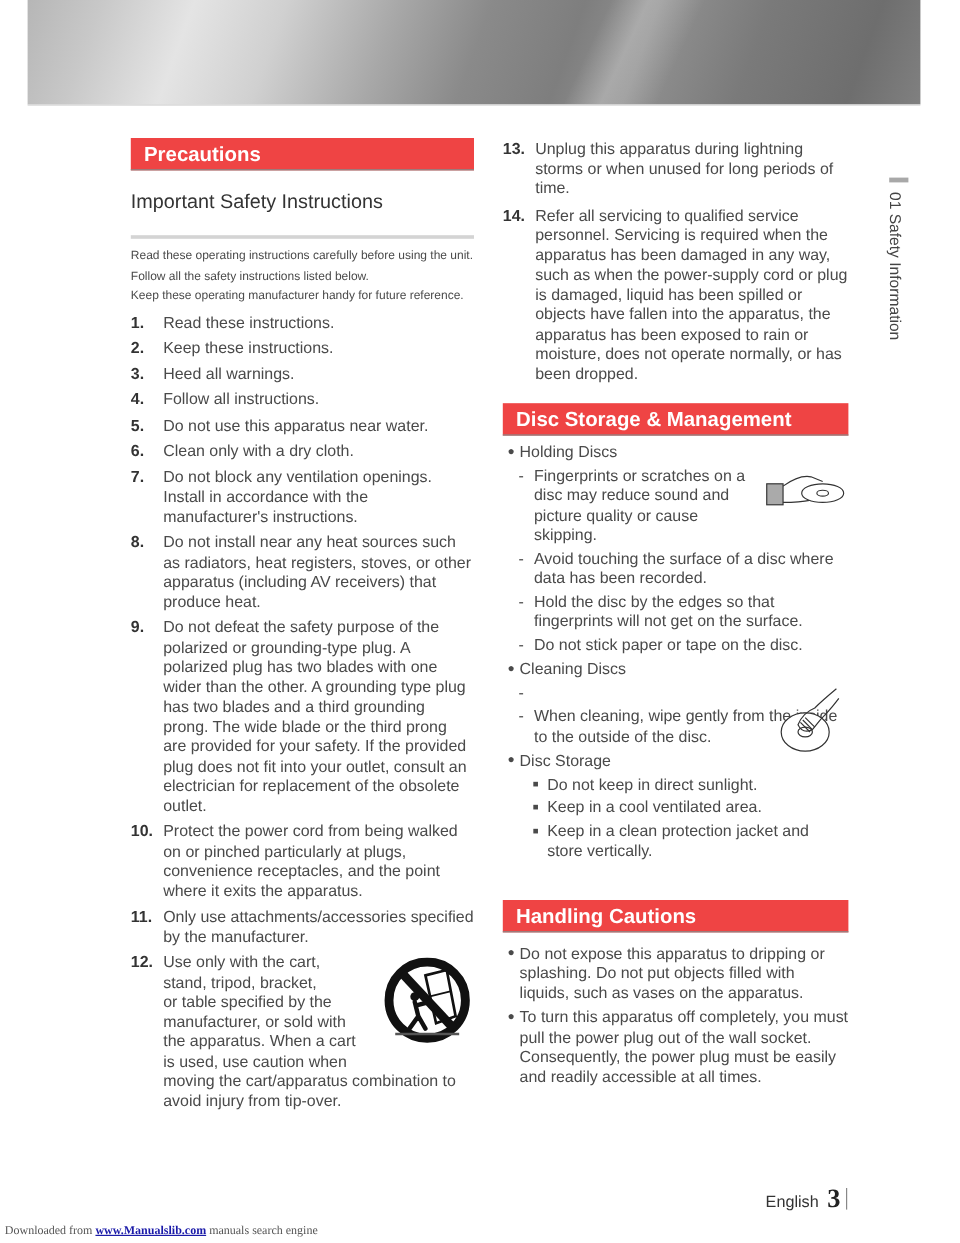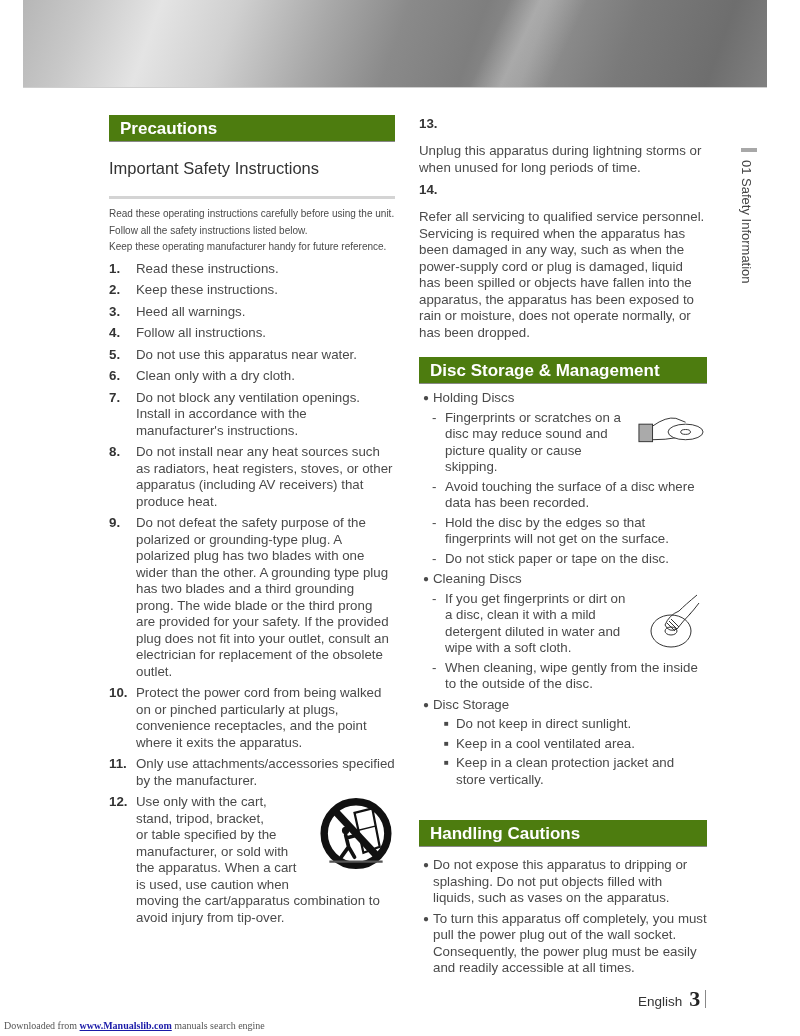--- a/index.html
+++ b/index.html
@@ -12,40 +12,40 @@
       linear-gradient(115deg, rgba(255,255,255,0) 62%, rgba(255,255,255,0.25) 66%, rgba(255,255,255,0) 72%),
       linear-gradient(110deg, #b6b6b6 0%, #c8c8c8 8%, #e4e4e4 18%, #d0d0d0 28%, #a8a8a8 40%, #8a8a8a 50%, #7e7e7e 60%, #929292 68%, #7a7a7a 80%, #6e6e6e 92%, #808080 100%);
     border-bottom: 1px solid #cfcfcf;
   }
 
   .col { position: absolute; }
   .col-left { left: 109px; top: 115px; width: 286px; }
   .col-right { left: 419px; top: 116px; width: 288px; }
 
   .section-bar {
-    background: #4d7c0f; color: #ffffff; font-weight: bold;
+    background: #ef4444; color: #ffffff; font-weight: bold;
     font-size: 17px; height: 27px; line-height: 27px; padding-left: 11px;
     border-bottom: 1px solid #888;
   }
   .subheading {
     font-size: 16.5px; color: #333; margin-top: 17px; padding-bottom: 18px;
     border-bottom: 3px solid #d4d4d4;
   }
   .para { font-size: 10px; line-height: 16.5px; color: #4a4a4a; }
   .para.intro { margin-top: 7px; }
 
   .olist { margin-top: 5px; }
   .oitem { display: flex; font-size: 13.3px; line-height: 16.5px; color: #4a4a4a; margin-bottom: 5px; }
   .oitem .num { width: 27px; flex: 0 0 27px; font-weight: bold; color: #333; }
   .oitem .txt { flex: 1; }
 
   .item12 { position: relative; justify-content: flex-end; }
   .cart-icon { position: absolute; right: 2px; top: 4px; width: 74px; height: 74px; }
 
-  .right-list .oitem { margin-bottom: 6px; flex-direction: column; }
+  .right-list .oitem { margin-bottom: 6px; }
 
   .bullet { display: flex; font-size: 13.3px; line-height: 16.5px; color: #4a4a4a; margin-top: 4px; }
   .bullet .dot { width: 14px; flex: 0 0 14px; padding-left: 4px; font-size: 10px; }
   .dash { display: flex; font-size: 13.3px; line-height: 16.5px; color: #4a4a4a; margin-top: 3px; padding-left: 13px; }
   .dash .mk { width: 13px; flex: 0 0 13px; }
   .sq { display: flex; font-size: 13.3px; line-height: 16.5px; color: #4a4a4a; margin-top: 3px; padding-left: 25px; }
   .sq .mk { width: 12px; flex: 0 0 12px; font-size: 8px; line-height: 16.5px; }
   .relwrap { position: relative; }
   .disc-hold-icon { position: absolute; right: 2px; top: 0px; width: 68px; height: 40px; }
   .disc-clean-icon { position: absolute; right: 4px; top: 0px; width: 56px; height: 60px; }
@@ -191,21 +191,20 @@
         <span>Do not stick paper or tape on the disc.</span>
       </div>
 
     <div class="bullet">
         <span class="dot">●</span>
         <span>Cleaning Discs</span>
       </div>
     <div class="relwrap">
       <div class="dash" style="padding-right:80px">
           <span class="mk">-</span>
-          <span>If you get fingerprints or dirt on a disc, clean it with a mild detergent diluted in water and wipe with a soft cloth.</span>
         </div>
       <svg class="disc-clean-icon" viewBox="0 0 56 60">
         <ellipse cx="24" cy="40" rx="20" ry="16" fill="#fff" stroke="#333" stroke-width="1"></ellipse>
         <ellipse cx="24" cy="40" rx="6" ry="4" fill="none" stroke="#333" stroke-width="1"></ellipse>
         <path d="M50 4 Q38 14 32 20 Q22 24 18 34 Q22 42 30 38 Q36 30 44 22 M52 12 Q46 20 42 24" fill="none" stroke="#333" stroke-width="1"></path>
         <path d="M20 32 L28 40 M22 30 L30 38 M24 28 L32 36" stroke="#333" stroke-width="1"></path>
       </svg>
     </div>
     <div class="dash">
         <span class="mk">-</span>

